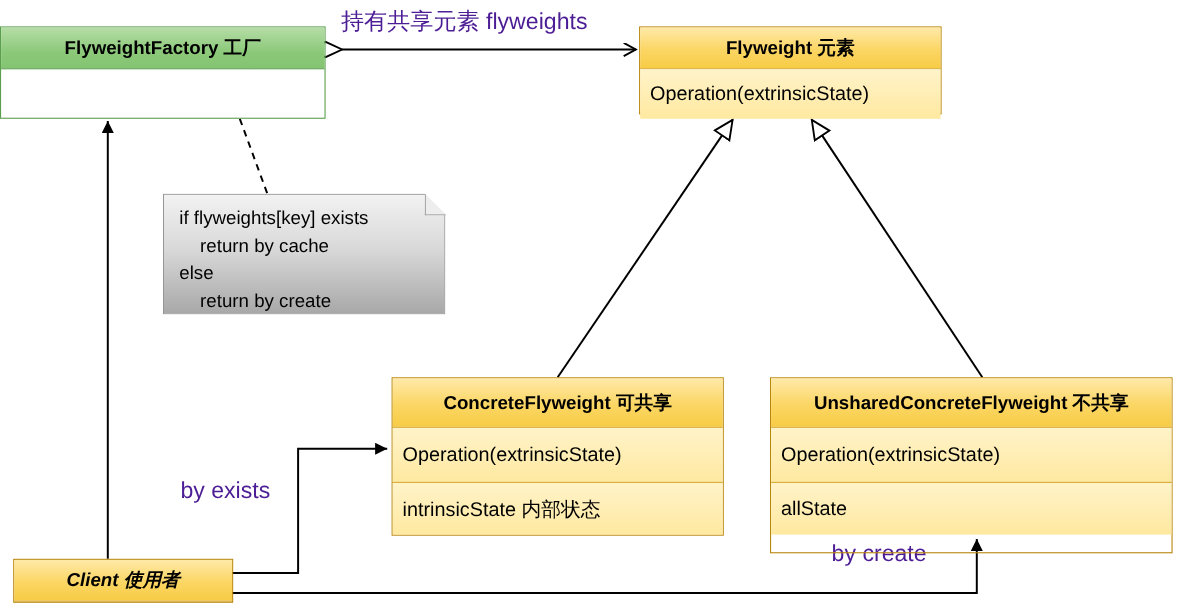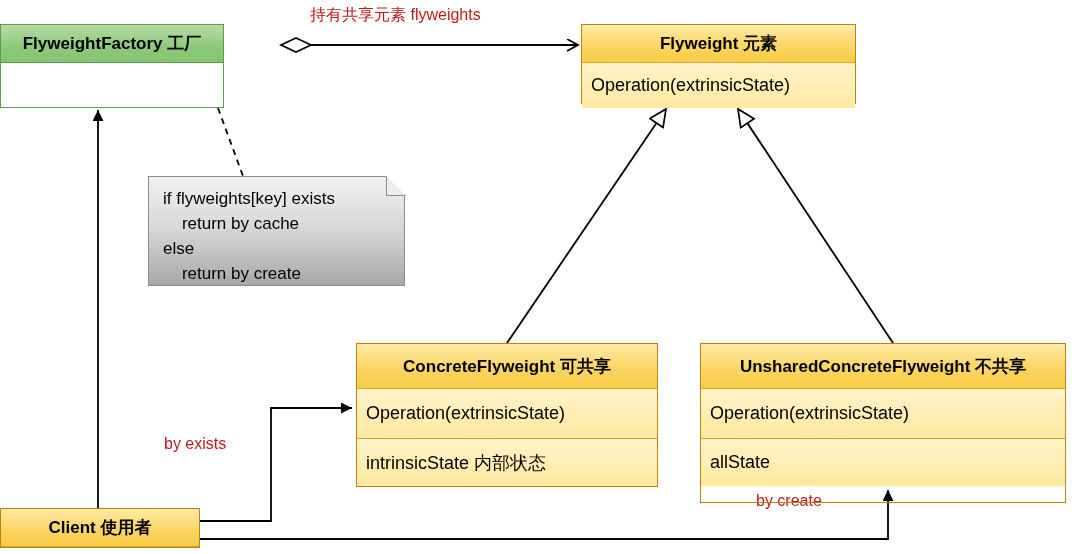--- a/index.html
+++ b/index.html
@@ -32,21 +32,21 @@
   
   .note{position:absolute;box-sizing:border-box;border:1px solid #8c8c8c;
         background:linear-gradient(180deg,#f2f2f2 0%,#d9d9d9 45%,#a8a8a8 100%);
         font-size:17px;color:#000;line-height:25px;padding:9px 12px 0 14px;white-space:pre;
         clip-path:polygon(0 0, calc(100% - 19px) 0, 100% 19px, 100% 100%, 0 100%);}
   .note-fold{position:absolute;width:19px;height:19px;border-left:1px solid #8c8c8c;
              border-bottom:1px solid #8c8c8c;background:#ededed;
              clip-path:polygon(0 0,100% 100%,0 100%);}
 
   
-  .elabel{position:absolute;font-size:16px;color:#b91c1c;white-space:nowrap;}
+  .elabel{position:absolute;font-size:21px;color:#4c1d95;white-space:nowrap;}
 </style>
 </head>
 <body>
 
 <div id="canvas">
 
   <svg class="edges" viewBox="0 0 1080 554" xmlns="http://www.w3.org/2000/svg">
     <defs>
       <marker id="openArrow" markerWidth="16" markerHeight="16" refX="13" refY="6" orient="auto" markerUnits="userSpaceOnUse">
         <path d="M2,0 L13,6 L2,12" fill="none" stroke="#000" stroke-width="1.8"></path>
@@ -76,42 +76,42 @@
 
     <polyline points="200,539 888,539 888,490" fill="none" stroke="#000" stroke-width="1.8" marker-end="url(#solidArrow)"></polyline>
   </svg>
 
   <div class="elabel" style="left:310px;top:5px;">持有共享元素 flyweights</div>
 
   <div class="elabel" style="left:164px;top:435px;">by exists</div>
 
   <div class="elabel" style="left:756px;top:492px;">by create</div>
 
-  <div class="uml green" style="left:0px;top:24px;width:224px;height:84px;">
+  <div class="uml green" style="left:0px;top:24px;width:296px;height:84px;">
     <div class="row head" style="height:38px;font-size:17px;">FlyweightFactory 工厂</div>
   </div>
 
   <div class="uml amber" style="left:581px;top:24px;width:275px;height:80px;">
     <div class="row head" style="height:38px;font-size:17px;">Flyweight 元素</div>
     <div class="row body" style="height:45px;font-size:18px;">Operation(extrinsicState)</div>
   </div>
 
   <div class="uml amber" style="left:356px;top:343px;width:302px;height:144px;">
     <div class="row head" style="height:45px;font-size:17px;">ConcreteFlyweight 可共享</div>
     <div class="row body" style="height:49px;font-size:18px;">Operation(extrinsicState)</div>
     <div class="row body" style="height:48px;font-size:18px;">intrinsicState 内部状态</div>
   </div>
 
   <div class="uml amber" style="left:700px;top:343px;width:366px;height:160px;">
     <div class="row head" style="height:45px;font-size:17px;">UnsharedConcreteFlyweight 不共享</div>
     <div class="row body" style="height:49px;font-size:18px;">Operation(extrinsicState)</div>
     <div class="row body" style="height:48px;font-size:18px;">allState</div>
   </div>
 
-  <div class="uml amber" style="left:0px;top:508px;width:200px;height:40px;">
+  <div class="uml amber" style="left:12px;top:508px;width:200px;height:40px;font-style:italic;">
     <div class="row head" style="height:38px;font-size:17px;">Client 使用者</div>
   </div>
 
   <div class="note" style="left:148px;top:176px;width:257px;height:110px;">if flyweights[key] exists
     return by cache
 else
     return by create</div>
   <div class="note-fold" style="left:386px;top:176px;"></div>
 
 </div>

